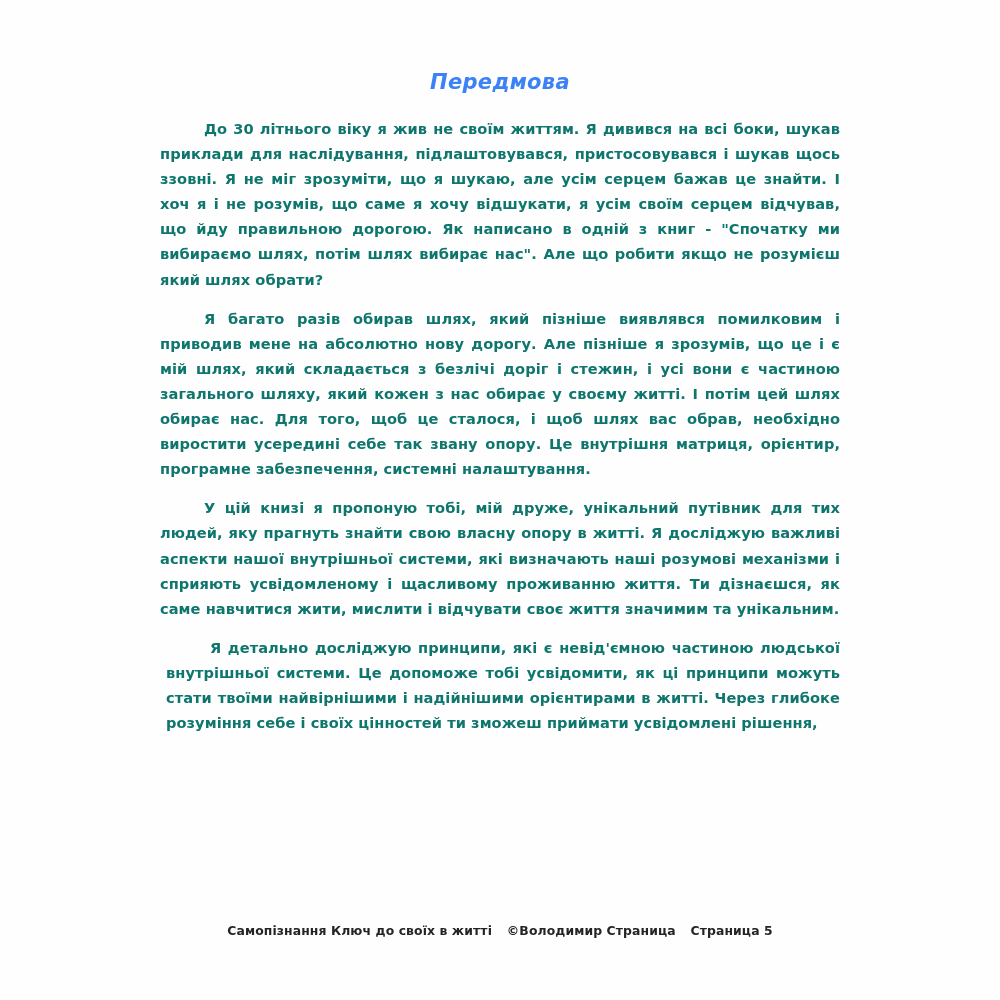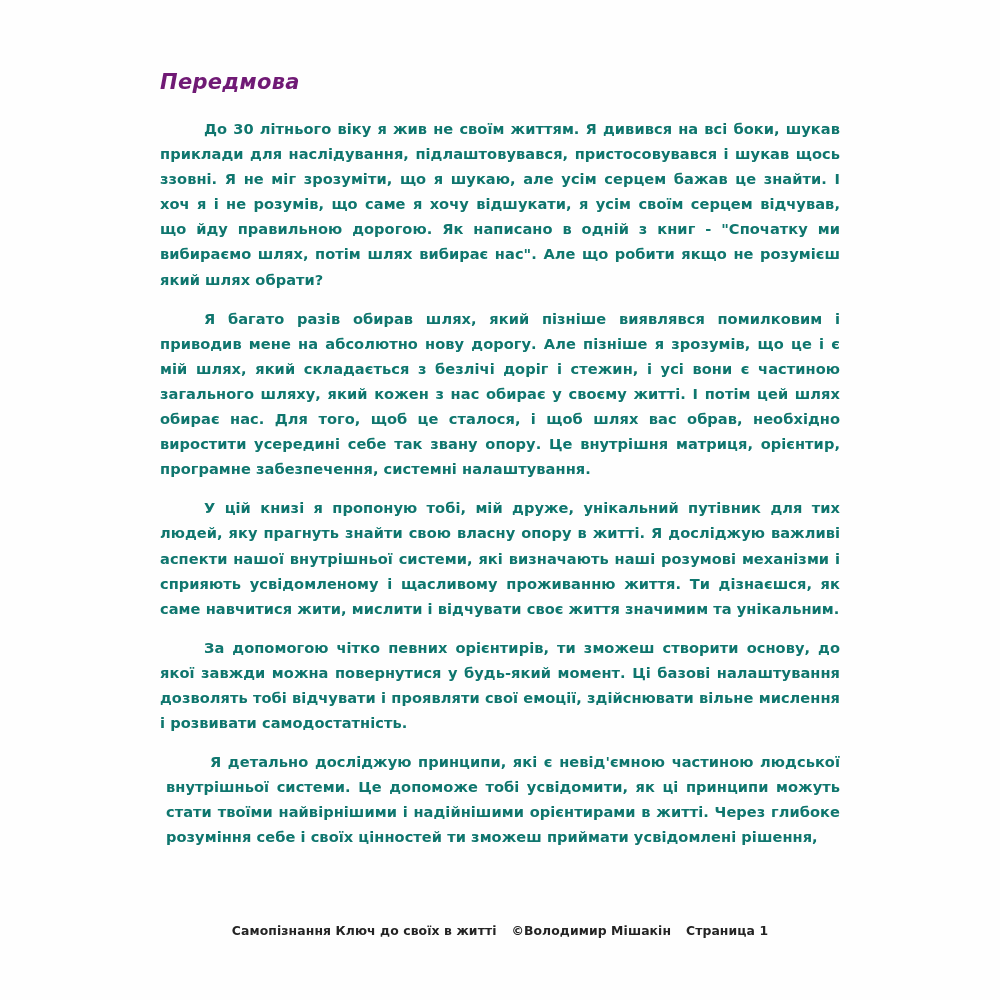--- a/index.html
+++ b/index.html
@@ -16,26 +16,27 @@
   }
   .page {
     position: relative;
     width: 1000px;
     height: 1000px;
     box-sizing: border-box;
     padding: 56px 160px 0 160px;
     background: #fefefe;
   }
   .doc-title {
+    text-align: center;
     font-size: 21px;
     font-weight: bold;
     font-style: italic;
     letter-spacing: 0.3px;
     margin: 14px 0 22px 0;
-    color: #701a75;
+    color: #3b82f6;
   }
   .body-text p {
     margin: 0 0 14px 0;
     text-align: justify;
     text-justify: inter-word;
     font-size: 14.6px;
     line-height: 1.72;
     text-indent: 44px;
     color: #0f766e;
     letter-spacing: 0.05px;
@@ -65,25 +66,24 @@
 <body>
 
 <div class="page">
 
   <div class="doc-title">Передмова</div>
 
   <div class="body-text">
     <p>До 30 літнього віку я жив не своїм життям. Я дивився на всі боки, шукав приклади для наслідування, підлаштовувався, пристосовувався і шукав щось ззовні. Я не міг зрозуміти, що я шукаю, але усім серцем бажав це знайти. І хоч я і не розумів, що саме я хочу відшукати, я усім своїм серцем відчував, що йду правильною дорогою. Як написано в одній з книг - "Спочатку ми вибираємо шлях, потім шлях вибирає нас". Але що робити якщо не розумієш який шлях обрати?</p>
     <p>Я багато разів обирав шлях, який  пізніше виявлявся помилковим і приводив мене на абсолютно нову дорогу. Але пізніше я зрозумів, що це і є мій шлях, який складається з безлічі доріг і стежин, і усі вони є частиною загального шляху, який кожен з нас обирає у своєму житті. І потім цей шлях обирає нас. Для того, щоб це сталося, і щоб шлях вас обрав, необхідно виростити усередині себе так звану опору. Це внутрішня матриця, орієнтир, програмне забезпечення, системні налаштування.</p>
     <p>У цій книзі я пропоную тобі, мій друже, унікальний путівник для тих людей, яку прагнуть знайти свою власну опору в житті. Я досліджую важливі аспекти нашої внутрішньої системи, які визначають наші розумові механізми і сприяють усвідомленому і щасливому проживанню життя. Ти дізнаєшся, як саме навчитися жити, мислити і відчувати своє життя значимим та унікальним.</p>
-    <p>За допомогою чітко певних орієнтирів, ти зможеш створити основу, до якої завжди можна повернутися у будь-який момент. Ці базові налаштування дозволять тобі відчувати і проявляти свої емоції, здійснювати вільне мислення і розвивати самодостатність.</p>
     <p>Я детально досліджую принципи, які є невід'ємною частиною людської внутрішньої системи. Це допоможе тобі усвідомити, як ці принципи можуть стати твоїми найвірнішими і надійнішими орієнтирами в житті. Через глибоке розуміння себе і своїх цінностей ти зможеш приймати усвідомлені рішення,</p>
   </div>
 
   <div class="footer">
     <span>Самопізнання Ключ до своїх в житті</span>
     <span class="sep"></span>
-    <span>©Володимир Мішакін</span>
+    <span>©Володимир Страница</span>
     <span class="sep"></span>
-    <span>Страница 1</span>
+    <span>Страница 5</span>
   </div>
 
 </div>
 
 </body></html>

